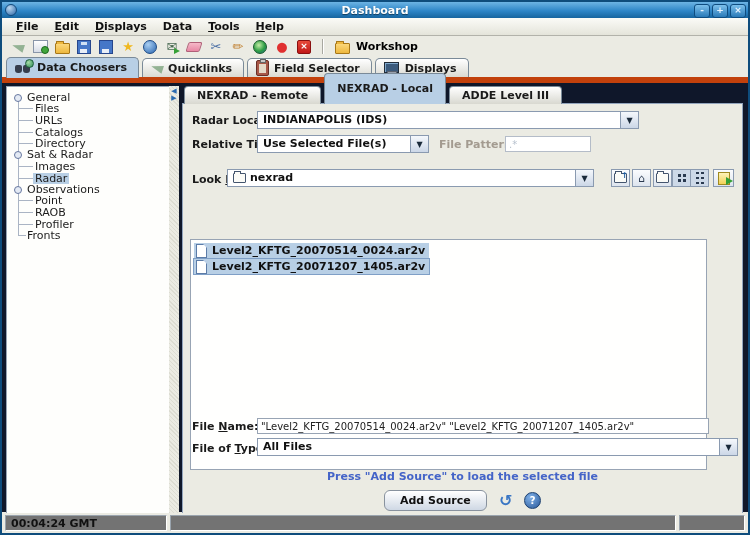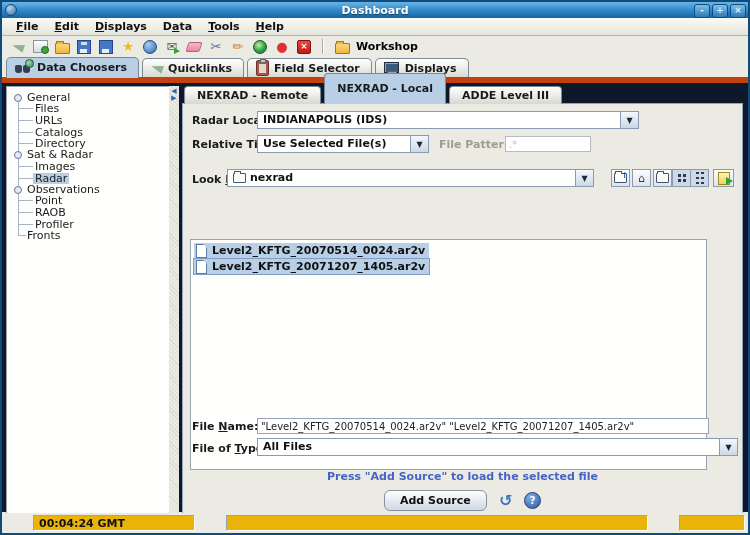--- a/index.html
+++ b/index.html
@@ -105,21 +105,21 @@
   .fitem.focus{outline:1px solid #7f9fc6;}
 
   #statusMsg{position:absolute;left:0;right:0;text-align:center;font-size:11px;font-weight:bold;color:#4464c8;}
   #bottomRow{position:absolute;left:0;right:0;display:flex;align-items:center;justify-content:center;gap:12px;}
   #addSourceBtn{font-family:"DejaVu Sans",sans-serif;font-size:11px;font-weight:bold;color:#111;padding:3px 15px;border:1px solid #88929e;border-radius:6px;background:linear-gradient(#ffffff,#cfd8e4);box-shadow:inset 0 1px 0 #fff;}
   #refreshIcon{font-size:16px;font-weight:bold;color:#3a76c4;line-height:16px;transform:scaleX(-1);}
   #helpIcon{width:15px;height:15px;border-radius:50%;background:radial-gradient(circle at 35% 30%,#7fb0e8,#2a5a9a);border:1px solid #1c4070;color:#fff;font-size:10px;font-weight:bold;text-align:center;line-height:15px;}
 
   
   #statusbar{position:absolute;left:0;right:0;bottom:0;height:20px;background:#ebebe3;display:flex;gap:3px;align-items:stretch;padding:2px 3px;box-sizing:border-box;}
-  .scell{border:1px solid;border-color:#9aa4ae #ffffff #ffffff #9aa4ae;background:#eab308;display:flex;align-items:center;padding:0 5px;font-size:11px;font-weight:bold;color:#111;box-sizing:border-box;margin-left:28px;}
+  .scell{border:1px solid;border-color:#9aa4ae #ffffff #ffffff #9aa4ae;background:#737373;display:flex;align-items:center;padding:0 5px;font-size:11px;font-weight:bold;color:#111;box-sizing:border-box;}
 </style>
 </head>
 <body>
 
 <div id="window">
 
   <div id="titlebar">
     <span id="app-icon"></span>
     <span id="title-text">Dashboard</span>
     <span id="winbtns">

